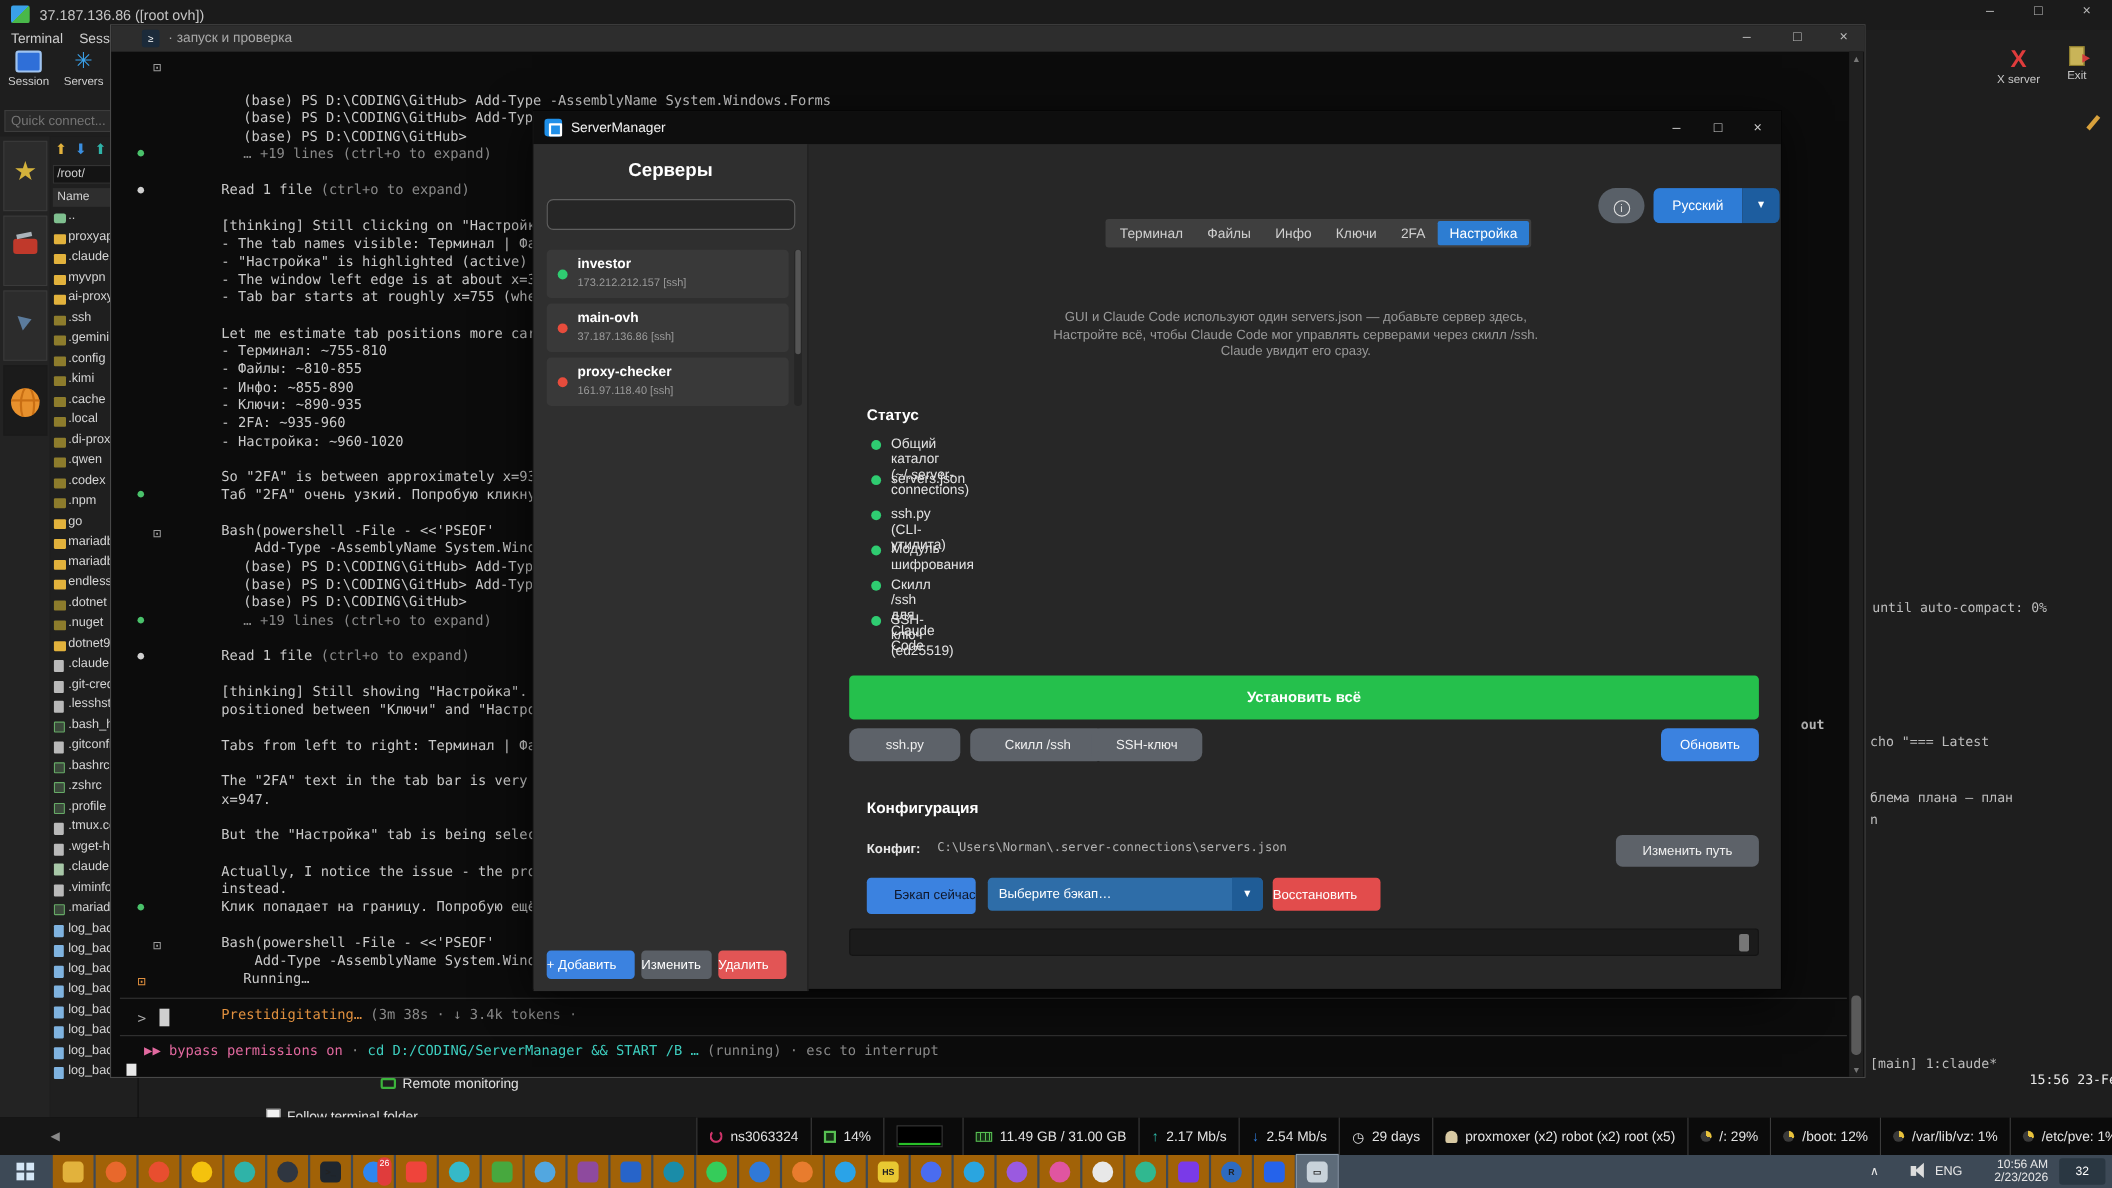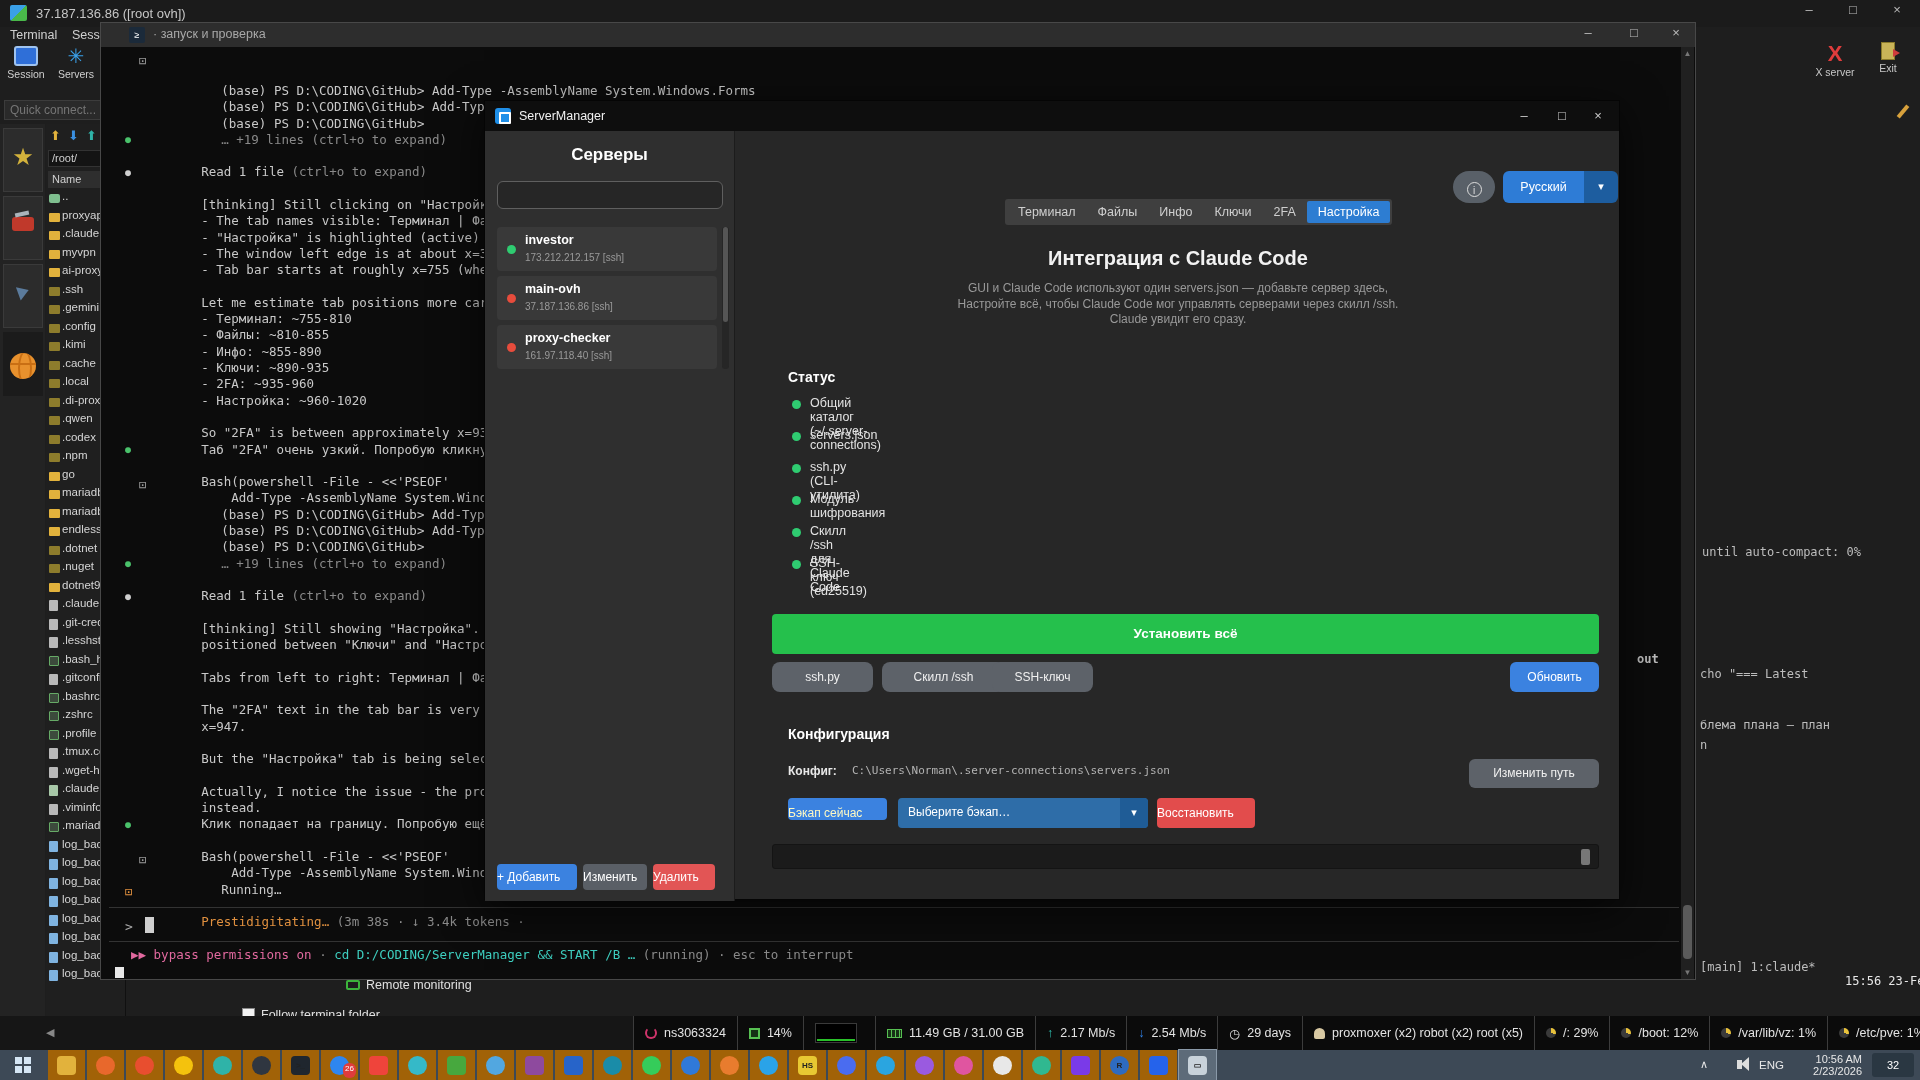--- a/index.html
+++ b/index.html
@@ -97,21 +97,21 @@
   
   #taskbar{position:absolute;left:0;top:1050px;width:1920px;height:30px;background:#3d4956}
   #startbtn{position:absolute;left:0;top:0;width:46px;height:30px}
   .winlogo{position:absolute;left:15px;top:7px;width:16px;height:16px;display:grid;grid-template-columns:7px 7px;grid-template-rows:7px 7px;gap:2px}
   .winlogo i{background:#d5e6f5}
   #tapps{position:absolute;left:48px;top:0;display:flex;height:30px}
   .tbi{width:37px;height:30px;margin-right:2px;background:#a16207;position:relative}
   .tbi.active{background:#5d6b79;outline:1px solid #8a99a8}
   .tbi .dot{position:absolute;left:9px;top:6px;width:19px;height:19px;border-radius:50%;background:var(--c,#888);color:#222;font-size:8px;font-weight:bold;text-align:center;line-height:19px;overflow:hidden}
   .tbi.sq .dot{border-radius:4px}
-  .tbi .badge{position:absolute;right:2px;bottom:2px;min-width:12px;height:15px;border-radius:6px;background:#e03c3c;color:#fff;font-size:8px;line-height:11px;text-align:center;padding:0 2px}
+  .tbi .badge{position:absolute;right:2px;bottom:2px;min-width:12px;height:26px;border-radius:6px;background:#e03c3c;color:#fff;font-size:8px;line-height:11px;text-align:center;padding:0 2px}
   .tbi .badge:empty{display:none}
   #tray{position:absolute;right:0;top:0;height:30px;color:#e8e8e8}
   #tray .chev{position:absolute;right:212px;top:8px;font-size:11px}
   .spk{position:absolute;right:178px;top:10px;width:5px;height:9px;background:#ddd}
   .spk:before{content:"";position:absolute;left:4px;top:-3px;border-right:8px solid #ddd;border-top:7px solid transparent;border-bottom:7px solid transparent}
   #tray .eng{position:absolute;right:136px;top:9px;font-size:11.5px}
   #clockblk{position:absolute;right:58px;top:3px;text-align:right;font-size:11px;line-height:12px}
   #notifbadge{position:absolute;right:6px;top:3px;width:42px;height:24px;background:#2a3742;border-radius:3px;color:#fff;font-size:11px;text-align:center;line-height:24px}
   
   #smwin{position:absolute;left:484px;top:100px;width:1136px;height:800px;background:#272727;border:1px solid #050505;box-shadow:0 10px 40px rgba(0,0,0,.65)}
@@ -149,21 +149,21 @@
   .sti{height:32px;position:relative;color:#e3e3e3;font-size:12.5px}
   .sti .dot{position:absolute;left:4px;top:5px;width:9px;height:9px;border-radius:50%;background:#2fcc71}
   .sti .lb{position:absolute;left:22px;top:1px}
   #installbtn{position:absolute;left:37px;top:483px;width:827px;height:40px;background:#25c04c;border-radius:4px;color:#fff;font-size:13.5px;font-weight:bold;text-align:center;line-height:40px}
   .gbtn{position:absolute;top:531px;height:30px;line-height:30px;background:#5d6269;border-radius:8px;color:#f0f0f0;font-size:12px;text-align:center}
   #refreshbtn{position:absolute;left:775px;top:531px;width:89px;height:30px;line-height:30px;background:#3b82e0;border-radius:6px;color:#fff;font-size:12px;text-align:center}
   #cfgh{position:absolute;left:53px;top:595px;color:#fff;font-size:14px;font-weight:bold}
   #cfglbl{position:absolute;left:53px;top:633px;color:#e8e8e8;font-size:12px;font-weight:bold}
   #cfgpath{position:absolute;left:117px;top:633px;color:#b3b3b3;font-size:11px;font-family:"DejaVu Sans Mono",monospace}
   #chpath{position:absolute;left:734px;top:628px;width:130px;height:29px;line-height:29px;background:#5d6269;border-radius:6px;color:#f0f0f0;font-size:12px;text-align:center}
-  #bkn{position:absolute;left:53px;top:667px;width:99px;height:22px;line-height:30px;background:#3b82e0;border-radius:4px;color:#fef9c3;font-size:12px;text-align:left}
+  #bkn{position:absolute;left:53px;top:667px;width:99px;height:33px;line-height:30px;background:#3b82e0;border-radius:4px;color:#0f172a;font-size:12px;text-align:right}
   #bksel{position:absolute;left:163px;top:667px;width:250px;height:30px;background:#2e6da8;border-radius:4px;color:#fff;font-size:12px}
   #bksel .t{position:absolute;left:10px;top:7px}
   #bksel .chv{position:absolute;right:0;top:0;width:28px;height:30px;background:#1f5c96;border-radius:0 4px 4px 0;text-align:center;line-height:28px;font-size:11px}
   #restorebtn{position:absolute;left:422px;top:667px;width:98px;height:30px;line-height:30px;background:#e24c4c;border-radius:4px;color:#fff;font-size:12px;text-align:left}
   #logbar{position:absolute;left:37px;top:713px;width:827px;height:25px;background:#1b1b1b;border:1px solid #141414;border-radius:3px}
   #logbar i{position:absolute;right:8px;top:4px;width:9px;height:16px;background:#777;border-radius:2px}
 </style>
 </head>
 <body>
 
@@ -694,21 +694,20 @@
     </div>
     <div id="smtabs">
 
     <div class="smtab">Терминал</div>
         <div class="smtab">Файлы</div>
         <div class="smtab">Инфо</div>
         <div class="smtab">Ключи</div>
         <div class="smtab">2FA</div>
         <div class="smtab act">Настройка</div>
       </div>
-    <div id="smh1">Интеграция с Claude Code</div>
     <div id="smsub">
       <div>GUI и Claude Code используют один servers.json — добавьте сервер здесь,</div>
       <div>Настройте всё, чтобы Claude Code мог управлять серверами через скилл /ssh.</div>
       <div>Claude увидит его сразу.</div>
     </div>
     <div id="stt">Статус</div>
     <div id="stitems">
 
     <div class="sti">
           <span class="dot"></span>

